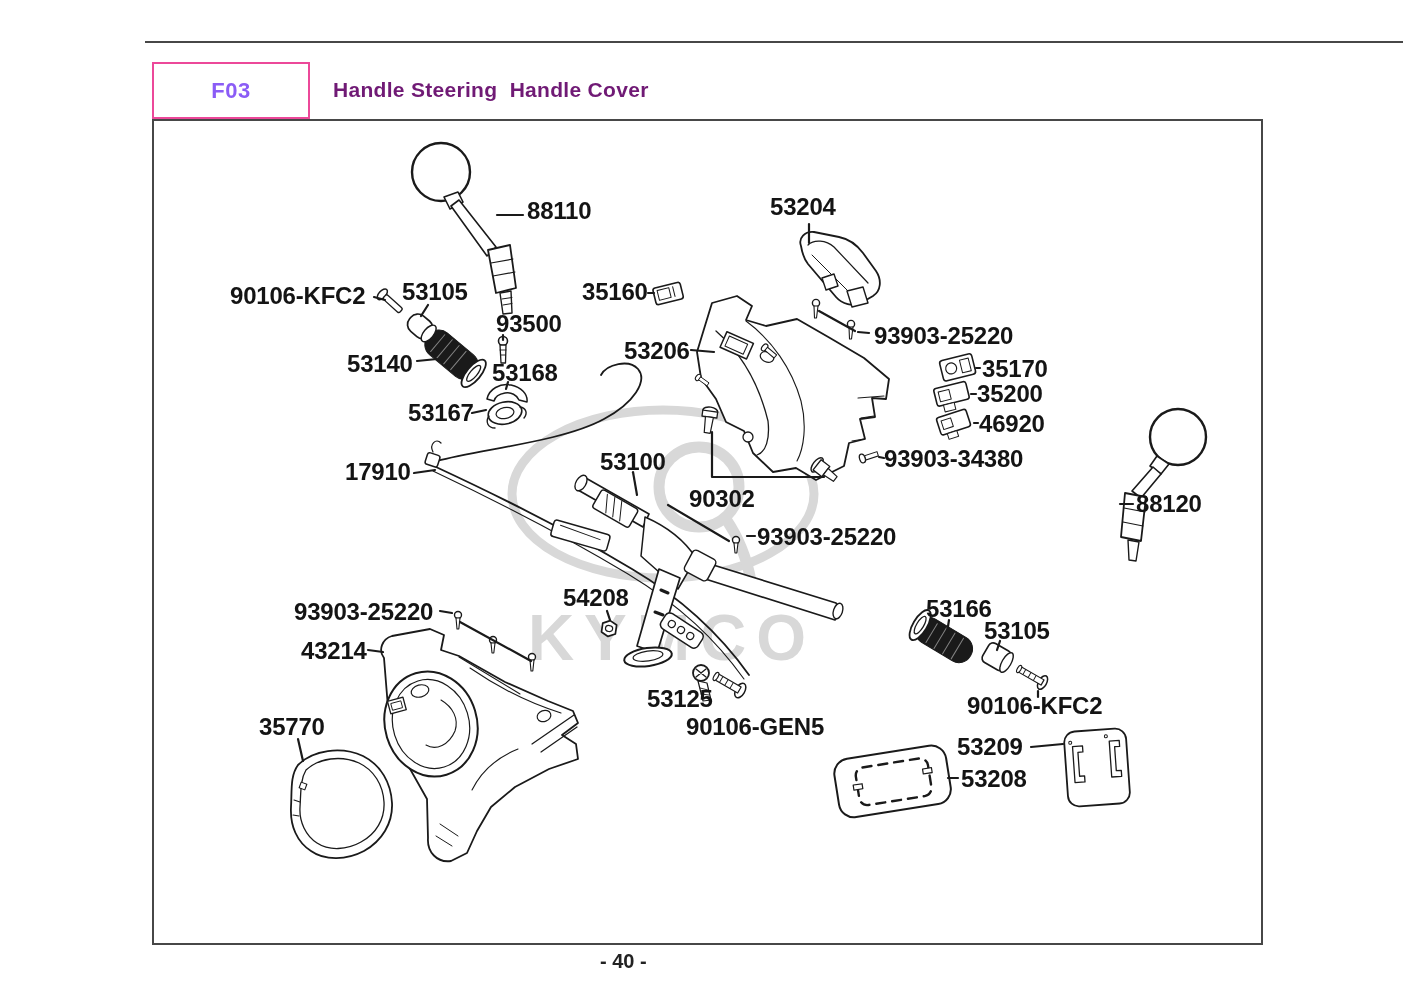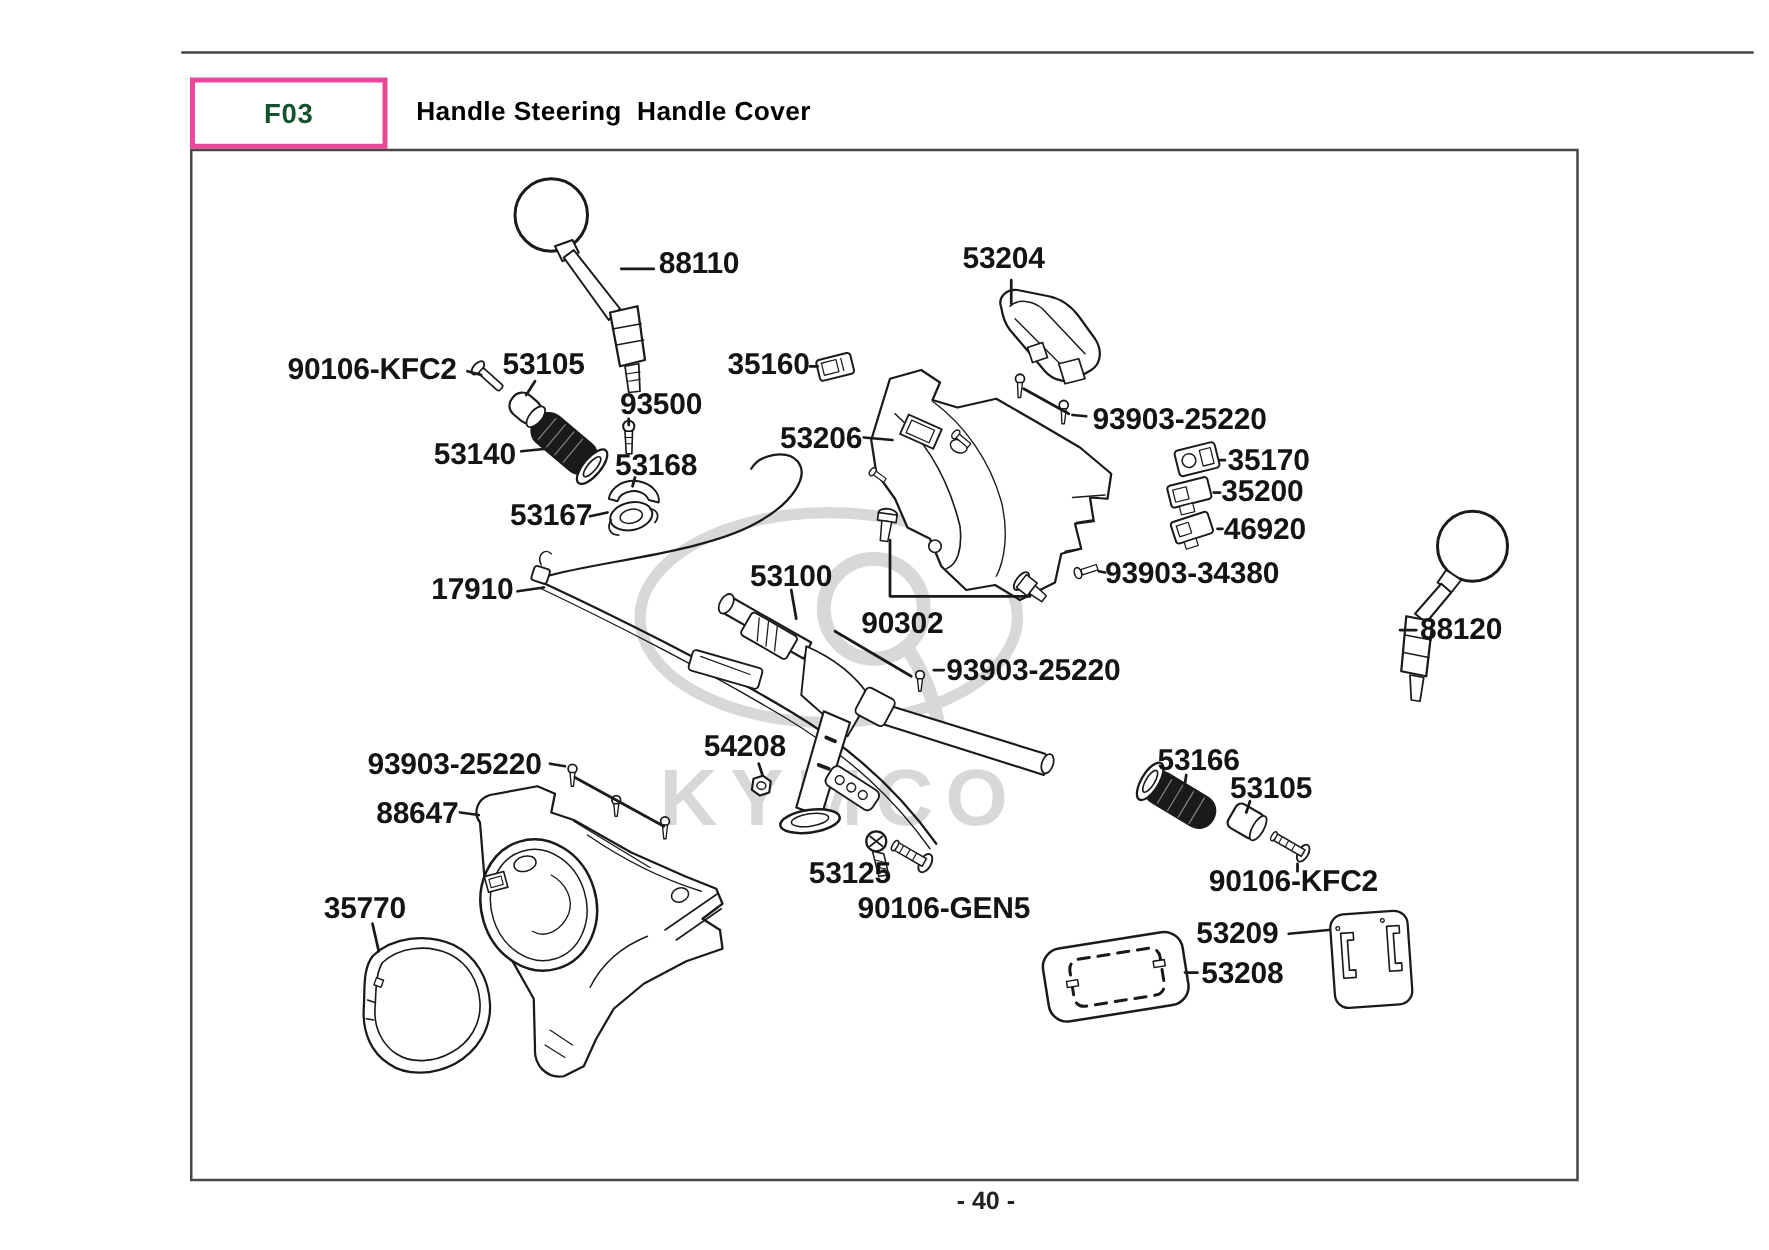--- a/index.html
+++ b/index.html
@@ -3,35 +3,35 @@
 <meta charset="utf-8">
 <style>
   html,body { margin:0; padding:0; background:#fff; }
   #page {
     position:relative; width:1415px; height:1000px; background:#fff;
     font-family:"Liberation Sans", sans-serif; overflow:hidden;
   }
   .rule-top { position:absolute; left:145px; top:41px; width:1258px; height:2px; background:#474747; }
   .f03-box {
     position:absolute; left:152px; top:62px; width:158px; height:57px;
-    border:4px solid #ec4899; box-sizing:border-box;
+    border:2px solid #ec4899; box-sizing:border-box;
     display:flex; align-items:center; justify-content:center;
-    font-weight:bold; font-size:22px; color:#14532d; letter-spacing:0.5px;
+    font-weight:bold; font-size:22px; color:#8b5cf6; letter-spacing:0.5px;
   }
   .title {
     position:absolute; left:333px; top:78px;
-    font-weight:bold; font-size:21px; line-height:24px; color:#000000;
+    font-weight:bold; font-size:21px; line-height:24px; color:#701a75;
     white-space:pre; letter-spacing:0.3px;
   }
   .main-box {
     position:absolute; left:152px; top:119px; width:1111px; height:826px;
     border:2px solid #474747; box-sizing:border-box; background:transparent;
   }
   .page-num {
-    position:absolute; left:600px; top:950px; width:212px; text-align:right;
+    position:absolute; left:600px; top:950px; width:212px; text-align:left;
     font-weight:bold; font-size:20px; color:#222;
   }
   svg.canvas { position:absolute; left:0; top:0; }
   .pl {
     position:absolute; font-weight:bold; font-size:24px; line-height:26px;
     color:#141414; white-space:nowrap; letter-spacing:-0.2px;
   }
 </style>
 </head>
 <body>
@@ -374,21 +374,21 @@
   <div class="pl" style="left:884px;top:446px">93903-34380</div>
   <div class="pl" style="left:345px;top:459px">17910</div>
   <div class="pl" style="left:600px;top:449px">53100</div>
   <div class="pl" style="left:689px;top:486px">90302</div>
   <div class="pl" style="left:757px;top:524px">93903-25220</div>
   <div class="pl" style="left:1136px;top:491px">88120</div>
   <div class="pl" style="left:563px;top:585px">54208</div>
   <div class="pl" style="left:926px;top:596px">53166</div>
   <div class="pl" style="left:984px;top:618px">53105</div>
   <div class="pl" style="left:294px;top:599px">93903-25220</div>
-  <div class="pl" style="left:301px;top:638px">88647</div>
+  <div class="pl" style="left:301px;top:638px">43214</div>
   <div class="pl" style="left:647px;top:686px">53125</div>
   <div class="pl" style="left:686px;top:714px">90106-GEN5</div>
   <div class="pl" style="left:967px;top:693px">90106-KFC2</div>
   <div class="pl" style="left:259px;top:714px">35770</div>
   <div class="pl" style="left:957px;top:734px">53209</div>
   <div class="pl" style="left:961px;top:766px">53208</div>
 
   <div class="page-num">- 40 -</div>
 </div>
 

